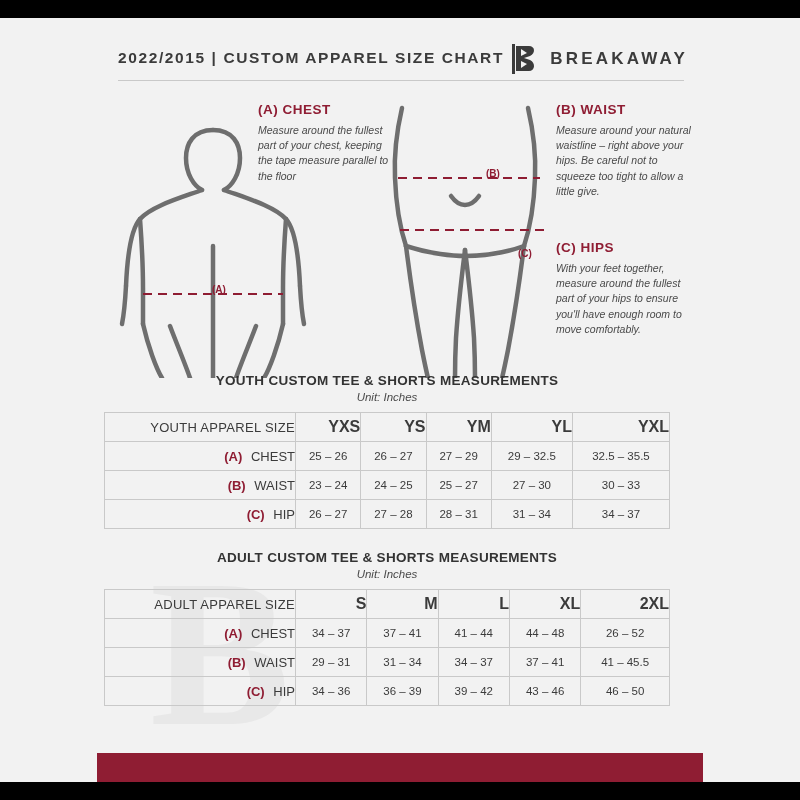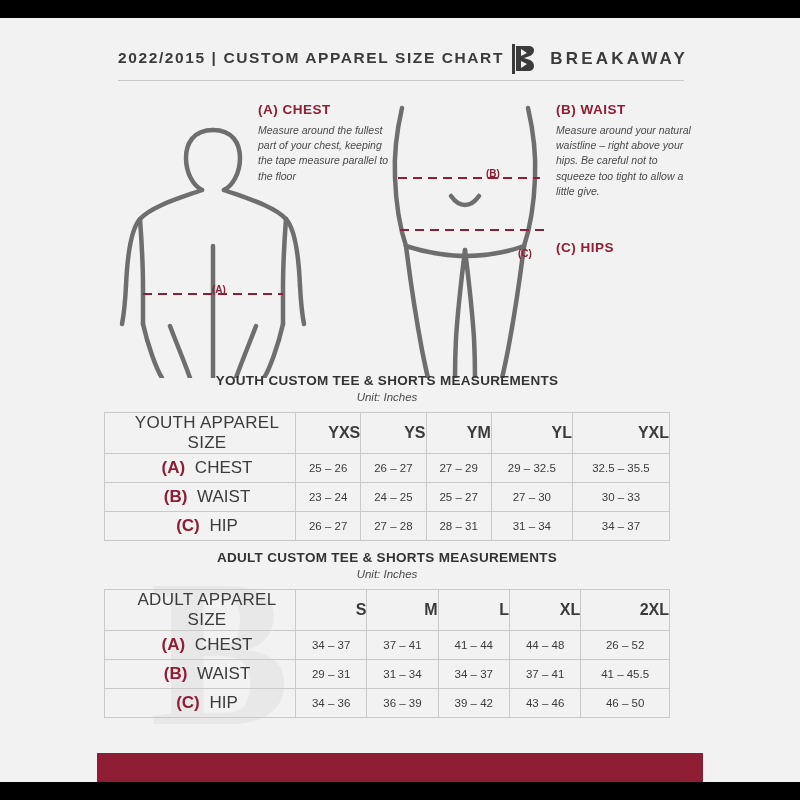--- a/index.html
+++ b/index.html
@@ -149,24 +149,24 @@
   }
   table.size td, table.size th {
     border: 1px solid #c9c9c9;
     height: 28px;
     font-size: 11.5px;
     color: #3b3b3b;
     text-align: center;
     padding: 0;
   }
   table.size .rowhead {
-    text-align: center;
+    text-align: right;
     padding-left: 14px;
     width: 176px;
-    font-size: 17px;
+    font-size: 13px;
   }
   table.size thead th {
     font-weight: bold;
     font-size: 16px;
     text-align: right;
   }
   table.size thead th.rowhead {
     font-weight: normal;
     letter-spacing: .3px;
   }
@@ -254,20 +254,21 @@
       <div class="callout c-chest">
         <div class="callout-title">(A) CHEST</div>
         <div class="callout-body">Measure around the fullest part of your chest, keeping the tape measure parallel to the floor</div>
       </div>
       <div class="callout c-waist">
         <div class="callout-title">(B) WAIST</div>
         <div class="callout-body">Measure around your natural waistline – right above your hips. Be careful not to squeeze too tight to allow a little give.</div>
       </div>
       <div class="callout c-hips">
         <div class="callout-title">(C) HIPS</div>
+        <div class="callout-body">With your feet together, measure around the fullest part of your hips to ensure you'll have enough room to move comfortably.</div>
       </div>
     </div>
 
     <div class="section" style="top:355px;">
       <div class="sec-title">YOUTH CUSTOM TEE &amp; SHORTS MEASUREMENTS</div>
       <div class="sec-unit">Unit: Inches</div>
       <table class="size">
         <thead>
           <tr>
             <th class="rowhead">YOUTH APPAREL SIZE</th>

